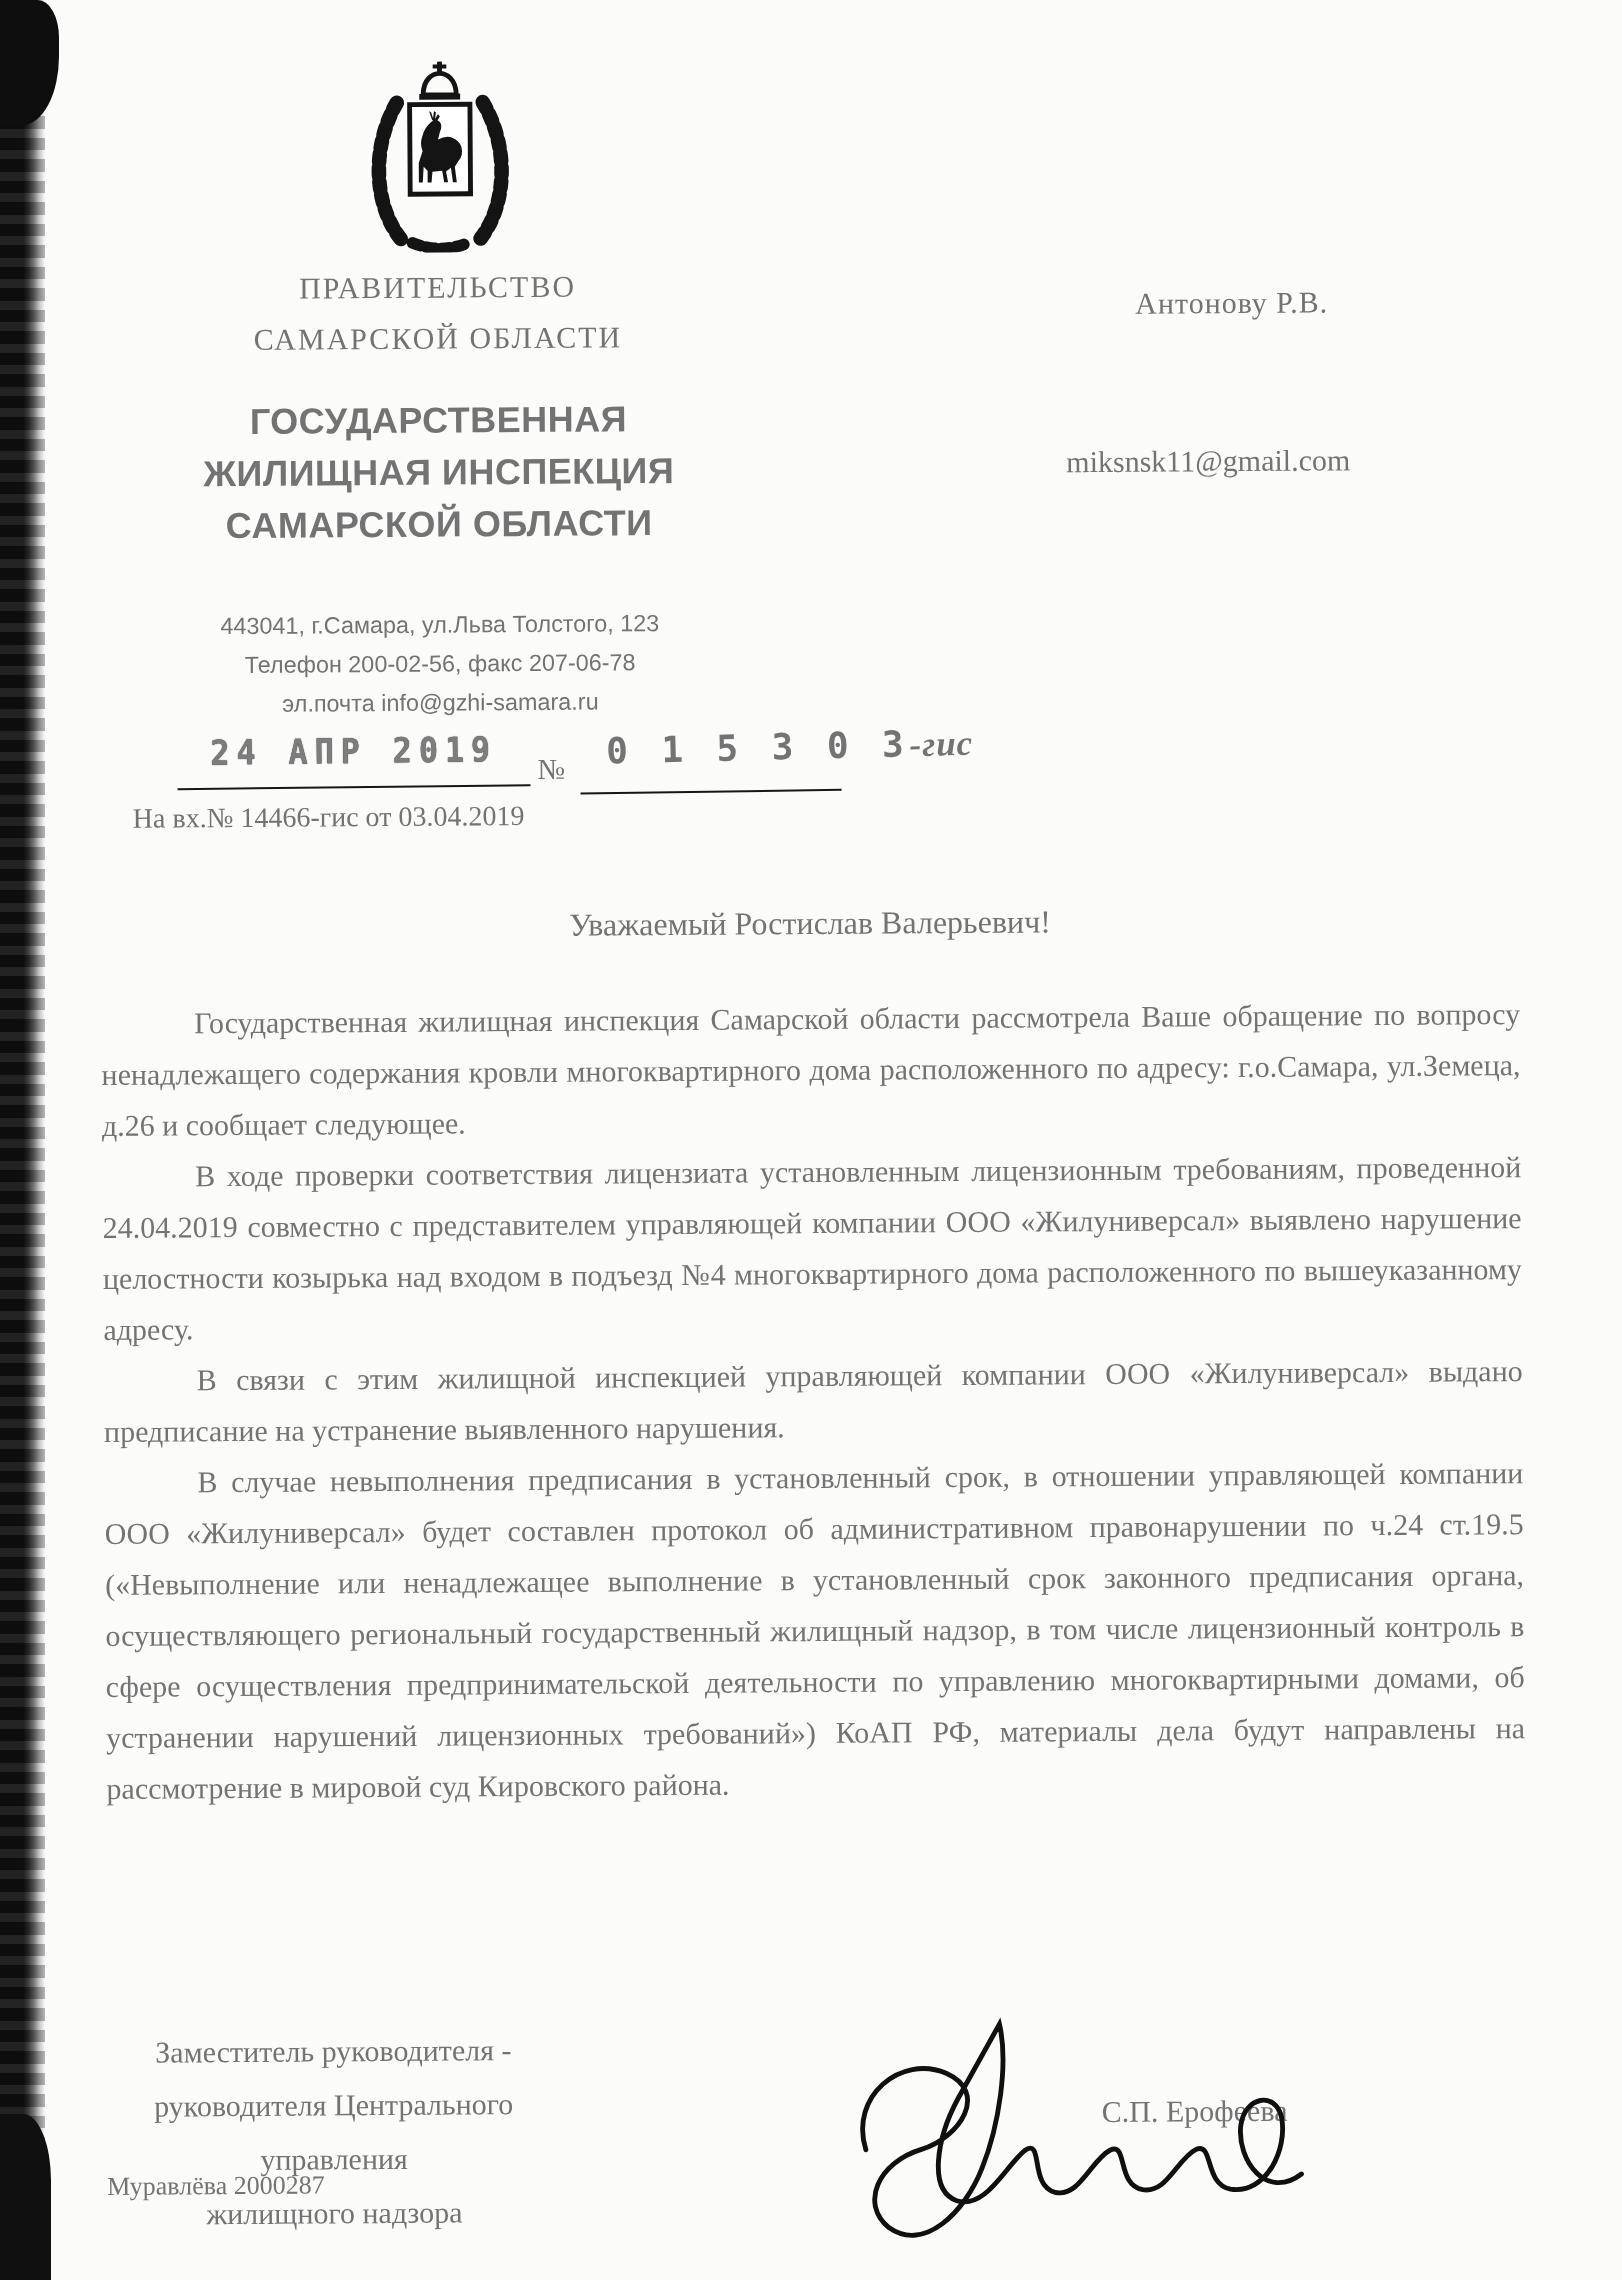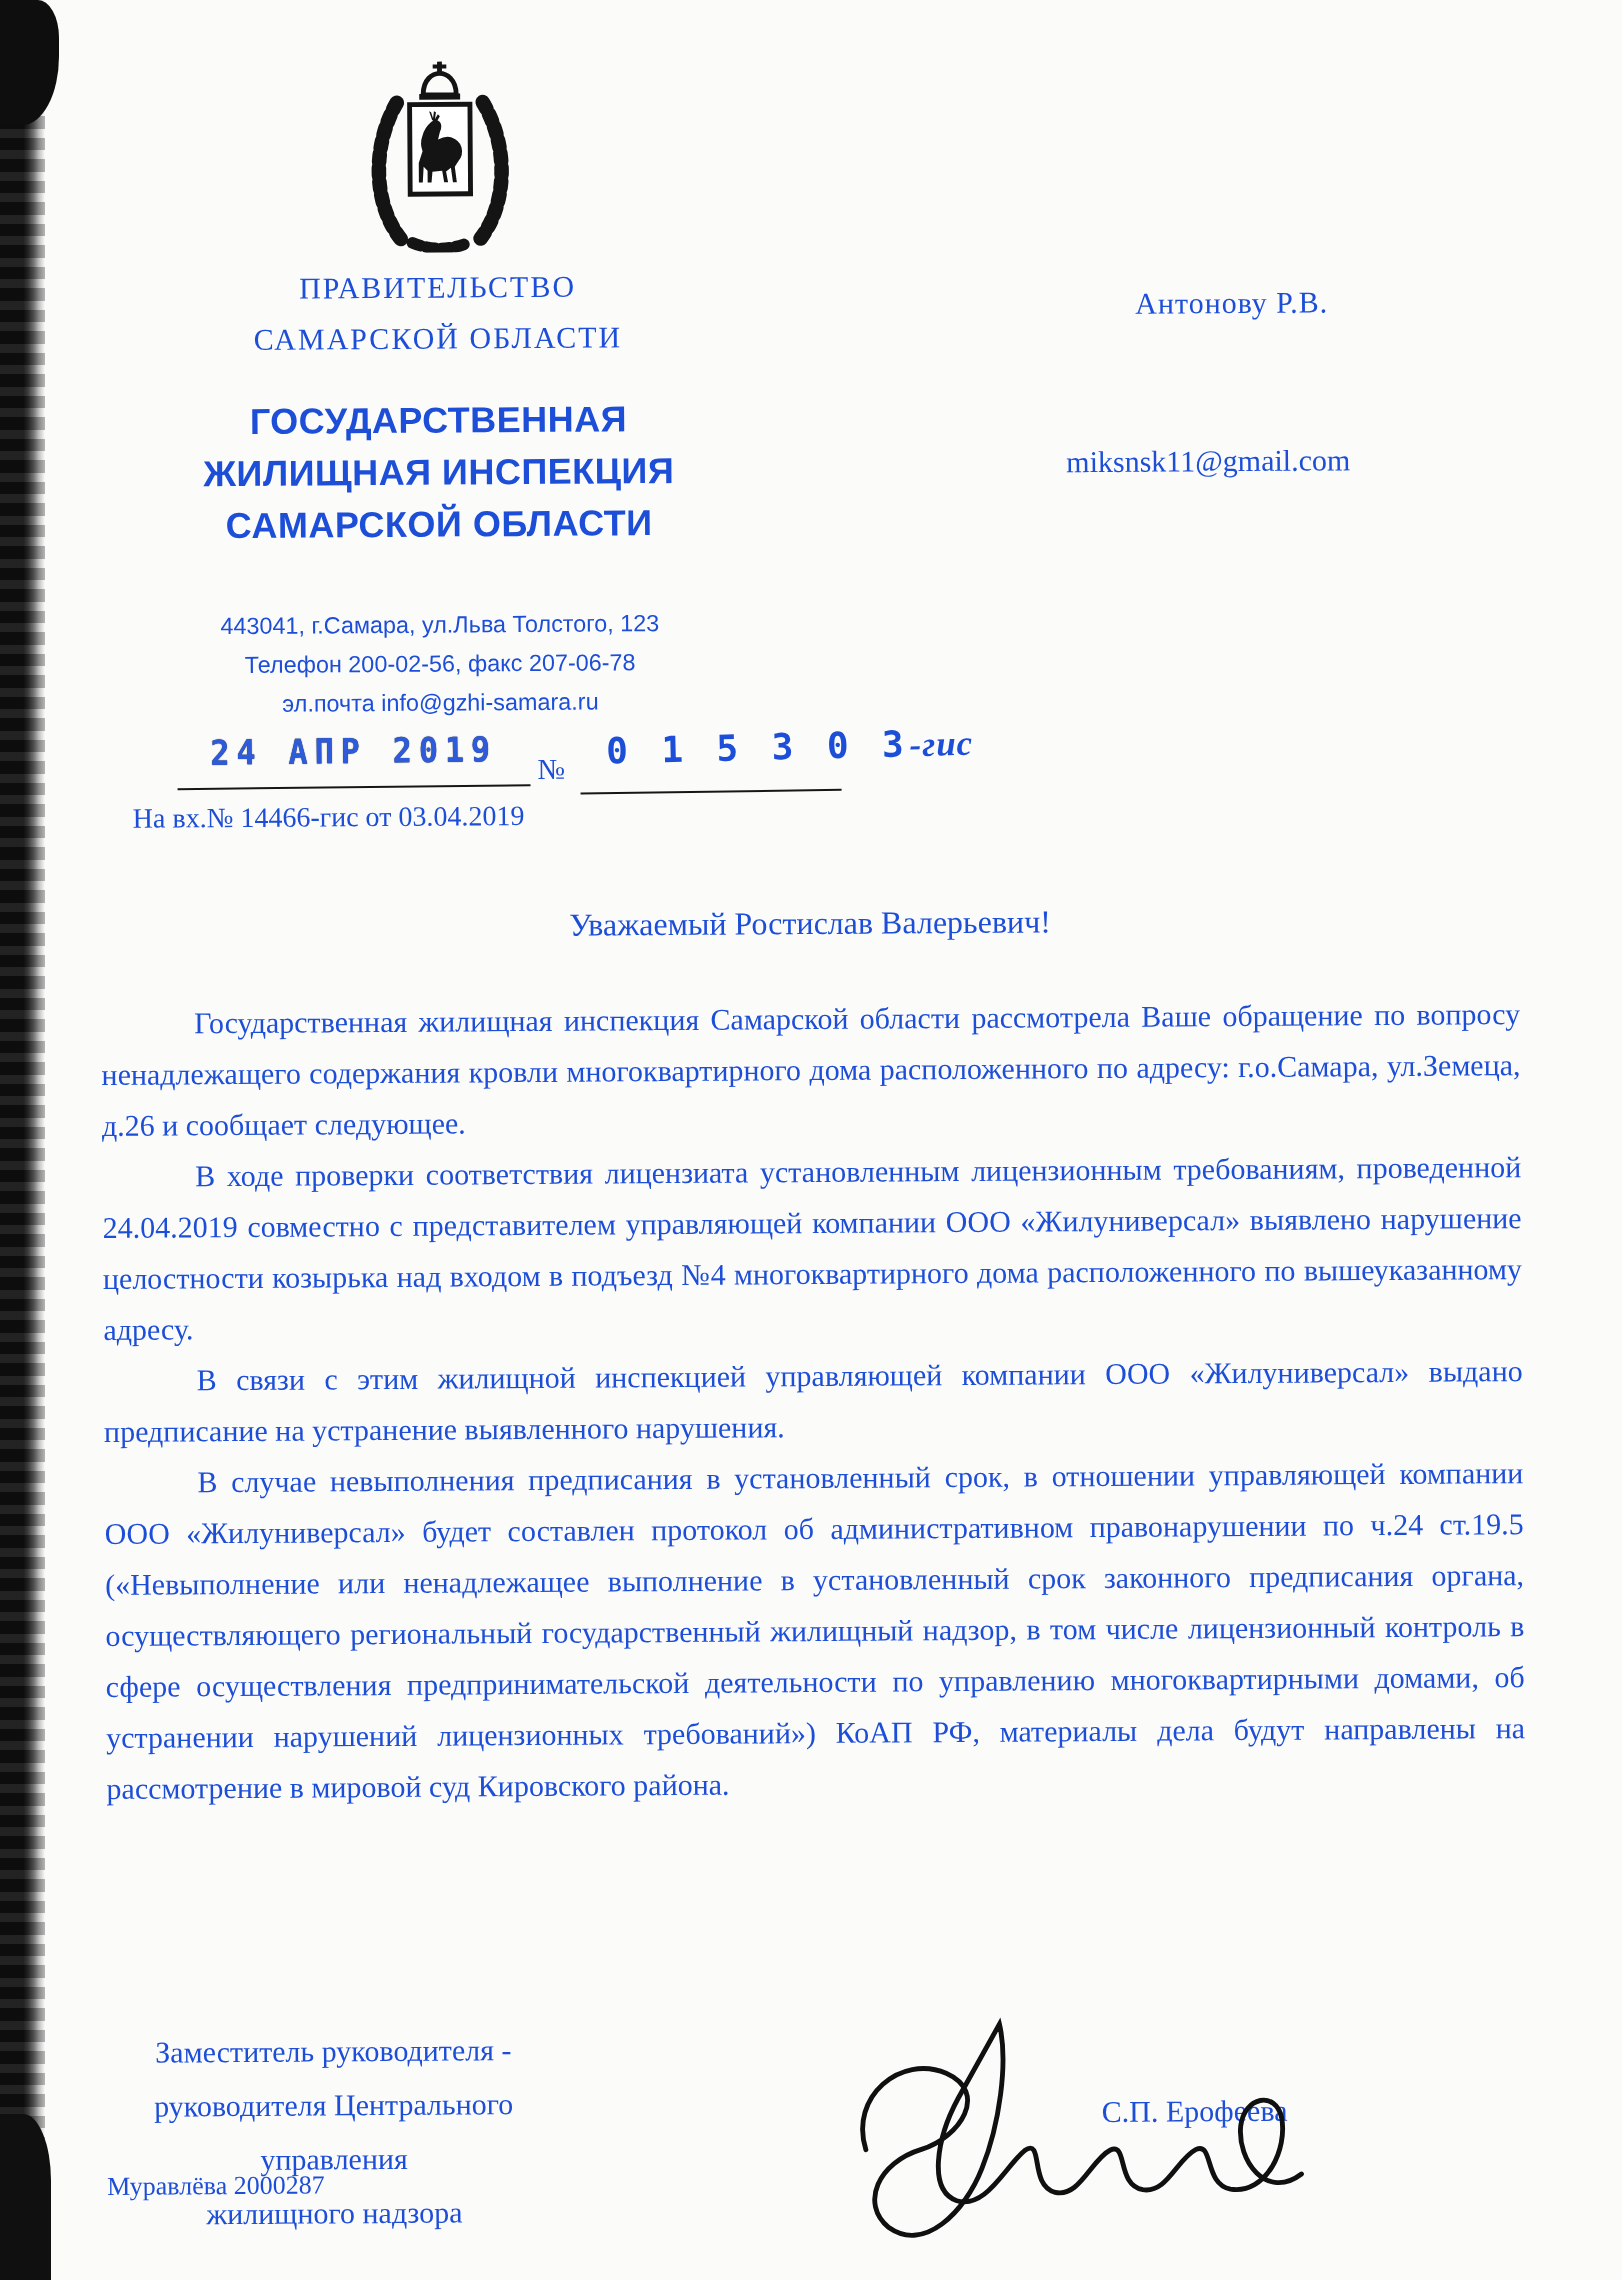--- a/index.html
+++ b/index.html
@@ -1,20 +1,20 @@
 <!DOCTYPE html>
 <html><head>
 <meta charset="utf-8">
 <style>
   html,body { margin:0; padding:0; background:#e8e8e8; }
   .page {
     position:relative; width:1623px; height:2280px;
     background:#fbfbfa; overflow:hidden;
     font-family:"Liberation Serif","DejaVu Serif",serif;
-    color:#1d4ed8;
+    color:#737373;
   }
   
   .scan-strip {
     position:absolute; left:0; top:0; width:45px; height:100%;
     background:
       repeating-linear-gradient(180deg, rgba(255,255,255,0.07) 0 8.8px, rgba(0,0,0,0.28) 8.8px 21.5px),
       linear-gradient(90deg,#121212 0 23.4px,#2e2e2e 28px,#6f6f6f 34px,#bdbdbd 39px,rgba(220,220,220,0) 45px);
   }
   .blob-top {
     position:absolute; left:0; top:0; width:59px; height:125px;

